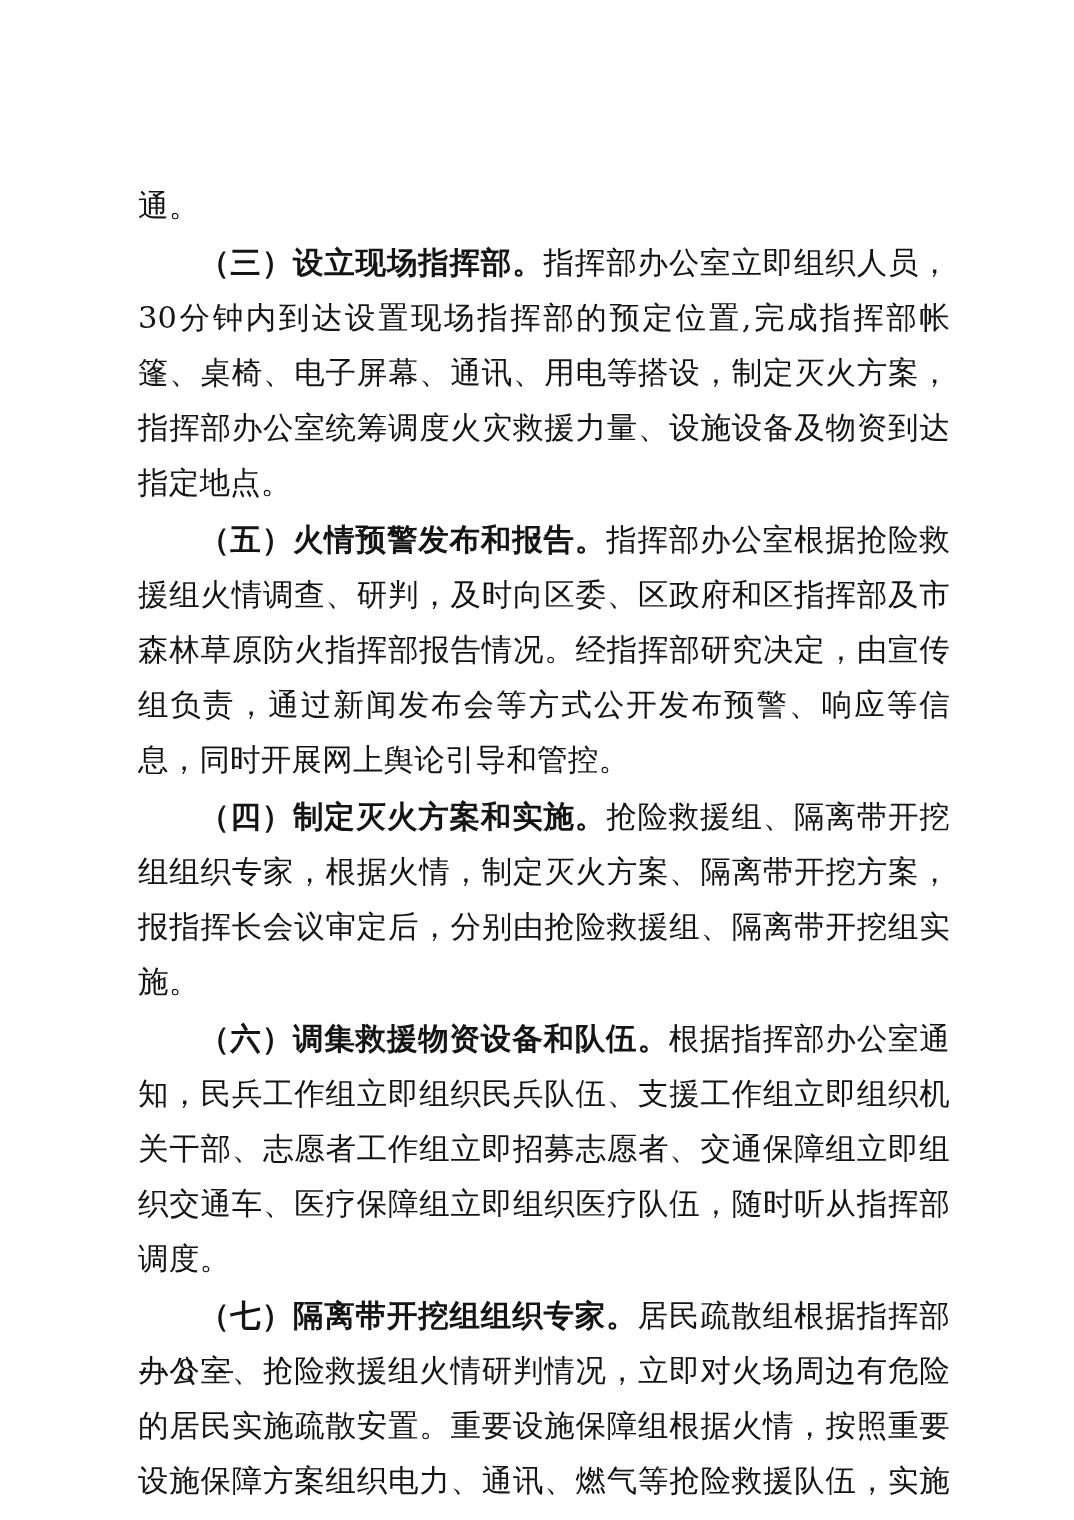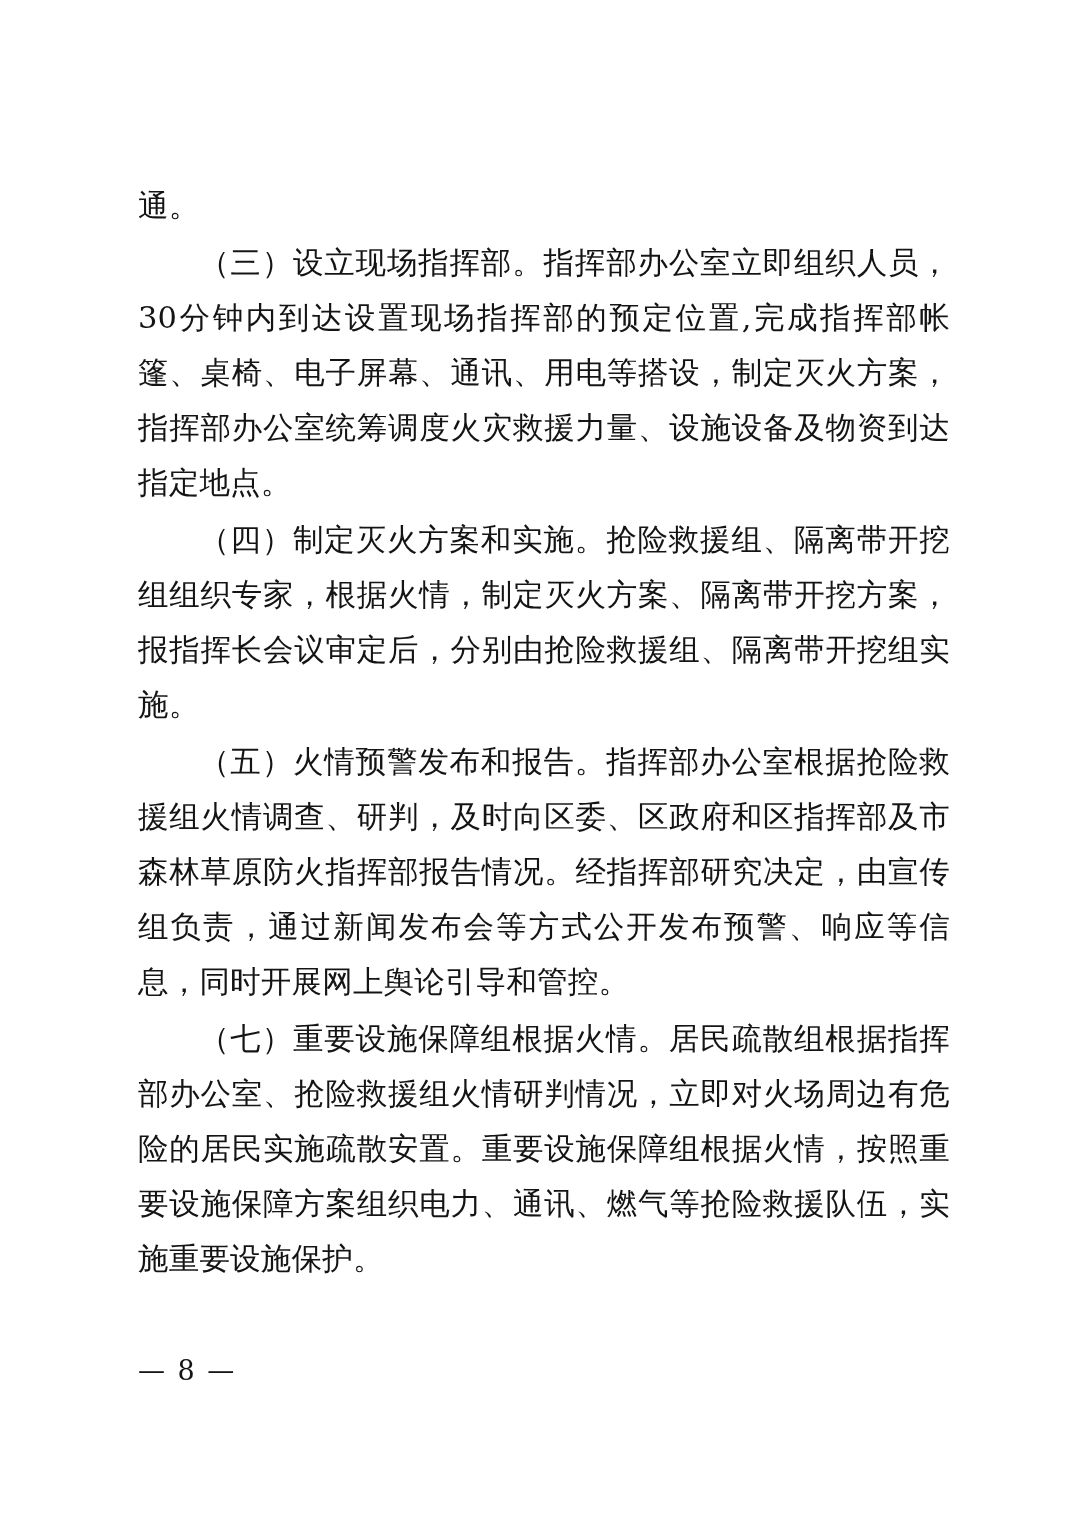--- a/index.html
+++ b/index.html
@@ -29,21 +29,21 @@
     text-align: justify;
     text-justify: inter-ideograph;
     margin: 0 0 2px 0;
     letter-spacing: 0.2px;
   }
   .para.indent {
     text-indent: 61px;
   }
   .para .lead {
     font-family: "DejaVu Serif", "Liberation Serif", serif;
-    font-weight: normal;
+    font-weight: bold;
   }
   .footer {
     position: absolute;
     left: 138px;
     top: 1355px;
     width: 812px;
     font-family: "DejaVu Serif", "Liberation Serif", serif;
     font-size: 27px;
     color: #141414;
     text-align: left;
@@ -58,28 +58,31 @@
 
     <p class="para">
       <span>通。</span>
     </p>
 
     <p class="para indent">
       <span class="lead">（三）设立现场指挥部。</span><span>指挥部办公室立即组织人员，30分钟内到达设置现场指挥部的预定位置,完成指挥部帐篷、桌椅、电子屏幕、通讯、用电等搭设，制定灭火方案，指挥部办公室统筹调度火灾救援力量、设施设备及物资到达指定地点。</span>
     </p>
 
     <p class="para indent">
+      <span class="lead">（五）火情预警发布和报告。</span><span>指挥部办公室根据抢险救援组火情调查、研判，及时向区委、区政府和区指挥部及市森林草原防火指挥部报告情况。经指挥部研究决定，由宣传组负责，通过新闻发布会等方式公开发布预警、响应等信息，同时开展网上舆论引导和管控。</span>
+    </p>
+
+    <p class="para indent">
       <span class="lead">（四）制定灭火方案和实施。</span><span>抢险救援组、隔离带开挖组组织专家，根据火情，制定灭火方案、隔离带开挖方案，报指挥长会议审定后，分别由抢险救援组、隔离带开挖组实施。</span>
     </p>
 
     <p class="para indent">
-      <span class="lead">（五）火情预警发布和报告。</span><span>指挥部办公室根据抢险救援组火情调查、研判，及时向区委、区政府和区指挥部及市森林草原防火指挥部报告情况。经指挥部研究决定，由宣传组负责，通过新闻发布会等方式公开发布预警、响应等信息，同时开展网上舆论引导和管控。</span>
+      <span class="lead">（六）调集救援物资设备和队伍。</span><span>根据指挥部办公室通知，民兵工作组立即组织民兵队伍、支援工作组立即组织机关干部、志愿者工作组立即招募志愿者、交通保障组立即组织交通车、医疗保障组立即组织医疗队伍，随时听从指挥部调度。</span>
     </p>
 
-
     <p class="para indent">
-      <span class="lead">（七）重要设施保障组根据火情。</span><span>居民疏散组根据指挥部办公室、抢险救援组火情研判情况，立即对火场周边有危险的居民实施疏散安置。重要设施保障组根据火情，按照重要设施保障方案组织电力、通讯、燃气等抢险救援队伍，实施重要设施保护。</span>
+      <span class="lead">（七）隔离带开挖组组织专家。</span><span>居民疏散组根据指挥部办公室、抢险救援组火情研判情况，立即对火场周边有危险的居民实施疏散安置。重要设施保障组根据火情，按照重要设施保障方案组织电力、通讯、燃气等抢险救援队伍，实施重要设施保护。</span>
     </p>
 
   </div>
 
   <div class="footer">— 8 —</div>
 </div>
 
 </body></html>

